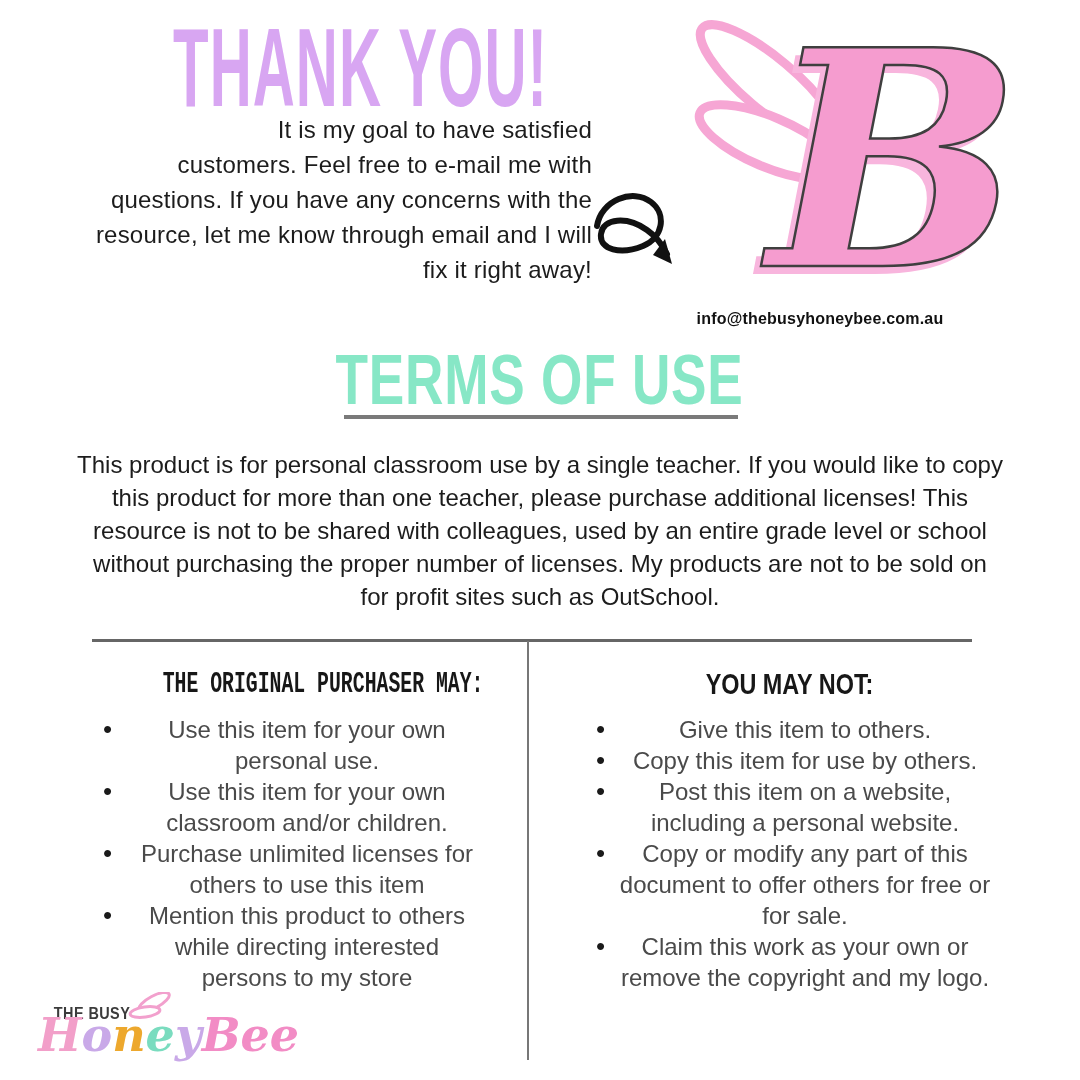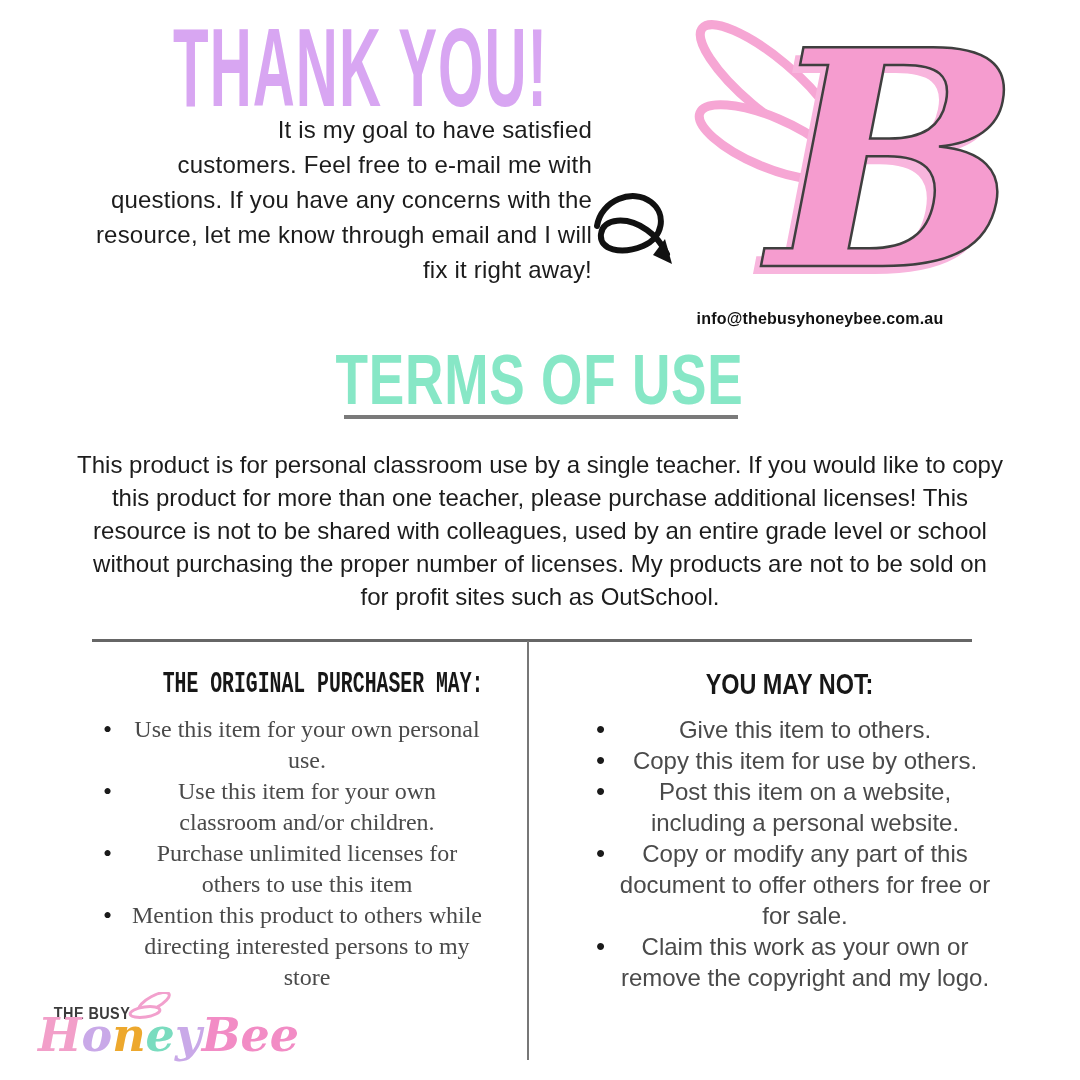--- a/index.html
+++ b/index.html
@@ -50,21 +50,21 @@
   .col-heading-left { left: 80px; width: 430px; font-family: Liberation Mono, monospace; }
   .col-heading-right { left: 575px; width: 430px; }
   .col-heading .inner { font-size: 30px; line-height: 32px; }
   .scale-66 { transform: scaleX(0.66); }
   .scale-78 { transform: scaleX(0.78); }
 
   ul.bullets { list-style: none; margin: 0; padding: 0; }
   .bullets-left  { left: 95px;  top: 714px; width: 425px; }
   .bullets-right { left: 540px; top: 714px; width: 480px; }
   ul.bullets li { position: relative; text-align: center; font-size: 24px; line-height: 31px; color: #4a4a4a; }
-  .bullets-left  li { padding-left: 37px; padding-right: 38px; font-family: Liberation Serif, serif; }
+  .bullets-left  li { padding-left: 37px; padding-right: 38px; }
   .bullets-right li { padding-left: 75px; padding-right: 25px; }
   ul.bullets li::before {
     content: "\2022";
     position: absolute;
     top: 0;
     font-size: 26px;
     color: #1a1a1a;
   }
   .bullets-left  li::before { left: 8px; }
   .bullets-right li::before { left: 56px; }

